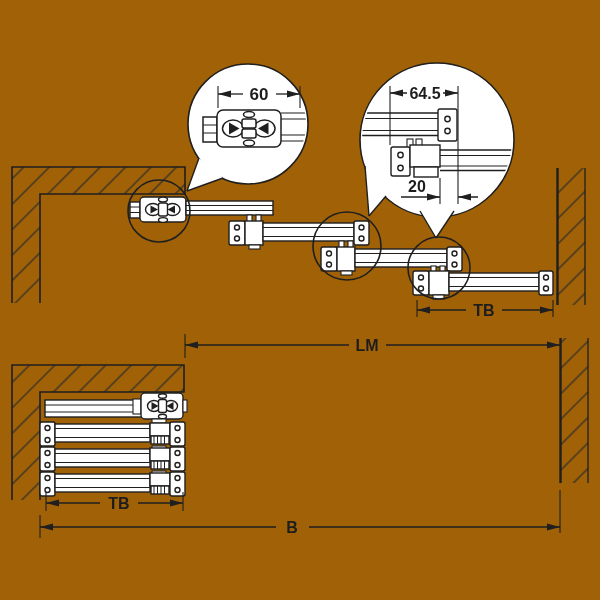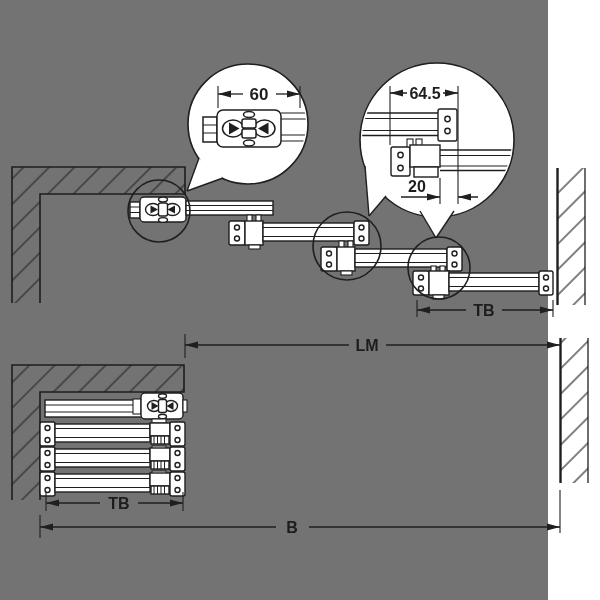--- a/index.html
+++ b/index.html
@@ -1,16 +1,16 @@
 <!DOCTYPE html>
 <html><head>
 <meta charset="utf-8">
 <style>
   html,body{margin:0;padding:0;background:#ffffff;width:600px;height:600px;overflow:hidden;}
-  .stage{width:548px;height:600px;background:#737373;}
+  .stage{width:600px;height:600px;background:#a16207;}
   svg{display:block;}
   .dim-label{font-family:"Liberation Sans",sans-serif;font-weight:bold;fill:#1d1d1d;}
   .sz17{font-size:17px;}
   .sz16{font-size:16px;}
 </style>
 </head>
 <body>
 
 <div class="stage">
 <svg width="600" height="600" viewBox="0 0 600 600">

